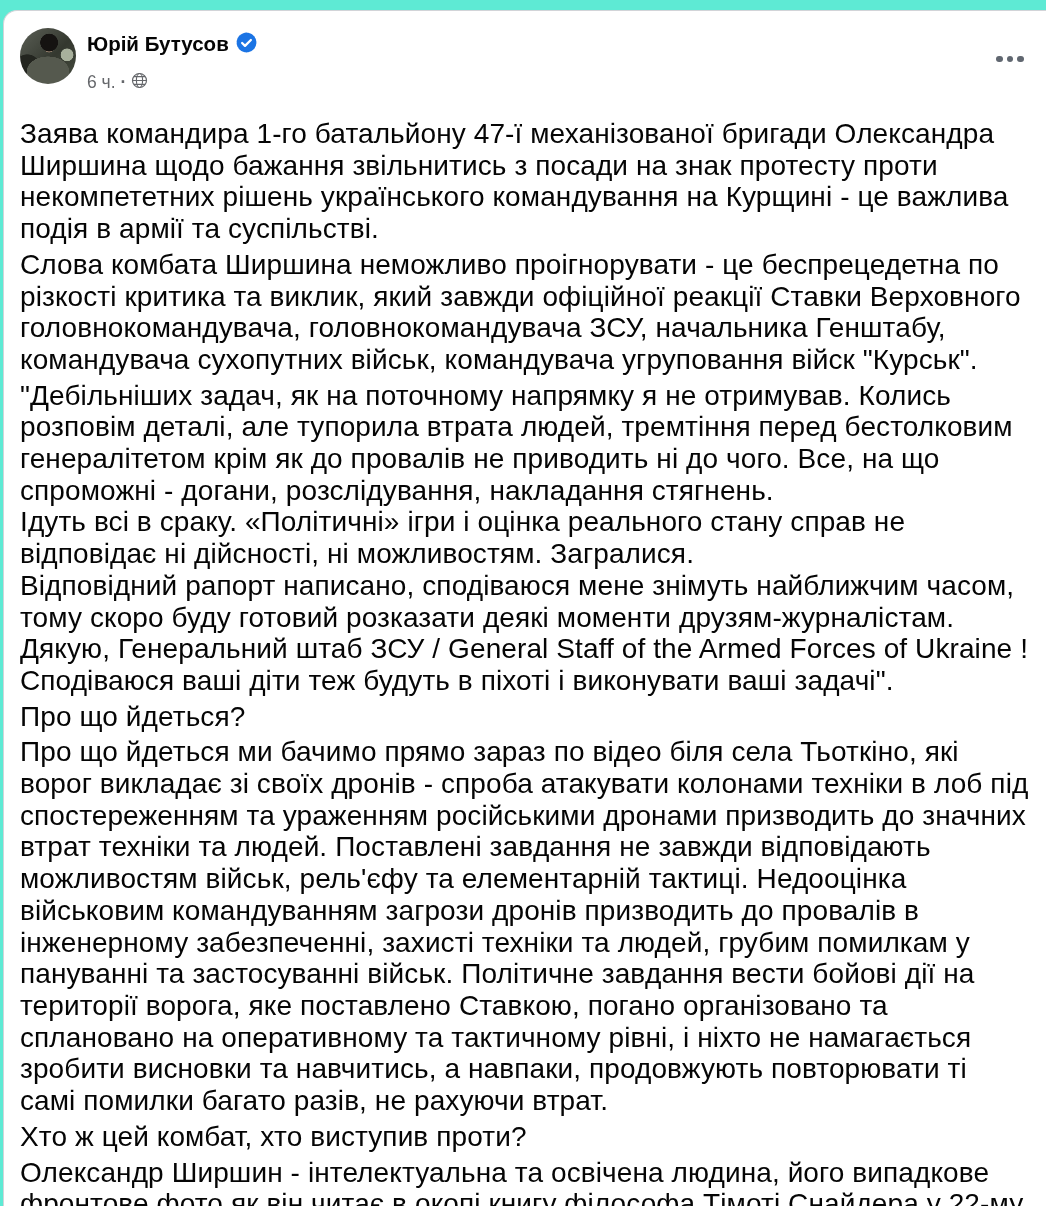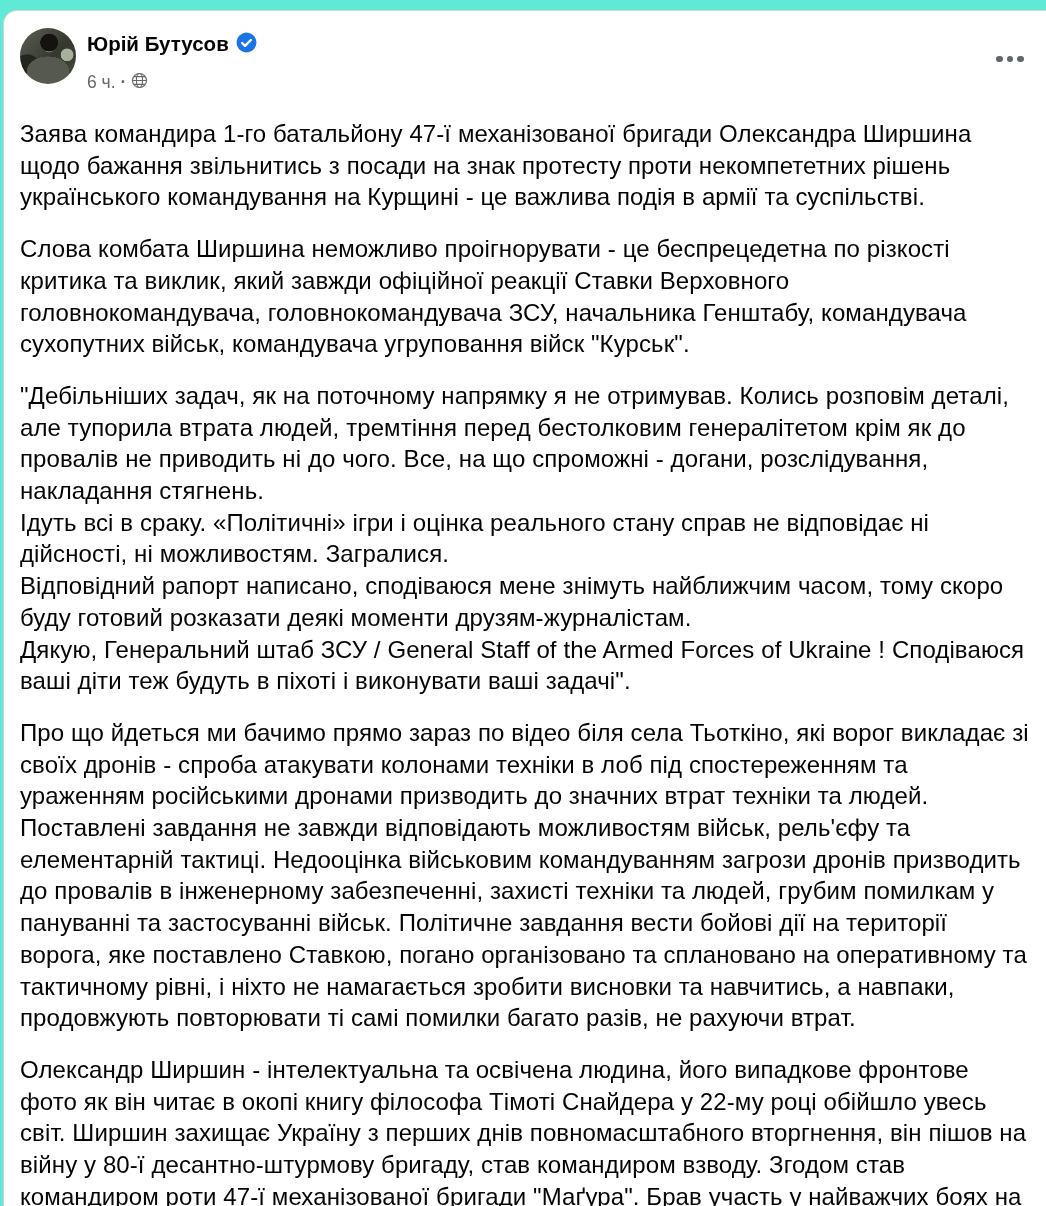--- a/index.html
+++ b/index.html
@@ -101,22 +101,22 @@
   .more-btn .dot {
     width: 6.5px;
     height: 6.5px;
     border-radius: 50%;
     background: #606770;
   }
   .post-body {
     padding: 16px 16px 0 16px;
   }
   .post-body p {
-    margin: 20px 0;
-    font-size: 24px;
+    margin: 4px 0;
+    font-size: 28px;
     line-height: 31.7px;
     color: #050505;
     letter-spacing: 0.1px;
     white-space: pre-line;
   }
   .post-body p:first-child {
     margin-top: 8px;
   }
 </style>
 </head>
@@ -161,18 +161,20 @@
       </div>
     </div>
 
     <div class="post-body">
       <p>Заява командира 1-го батальйону 47-ї механізованої бригади Олександра Ширшина щодо бажання звільнитись з посади на знак протесту проти некомпететних рішень українського командування на Курщині - це важлива подія в армії та суспільстві.</p>
       <p>Слова комбата Ширшина неможливо проігнорувати - це беспрецедетна по різкості критика та виклик, який завжди офіційної реакції Ставки Верховного головнокомандувача, головнокомандувача ЗСУ, начальника Генштабу, командувача сухопутних військ, командувача угруповання війск "Курськ".</p>
       <p>"Дебільніших задач, як на поточному напрямку я не отримував. Колись розповім деталі, але тупорила втрата людей, тремтіння перед бестолковим генералітетом крім як до провалів не приводить ні до чого. Все, на що спроможні - догани, розслідування, накладання стягнень.
 Ідуть всі в сраку. «Політичні» ігри і оцінка реального стану справ не відповідає ні дійсності, ні можливостям. Загралися.
 Відповідний рапорт написано, сподіваюся мене знімуть найближчим часом, тому скоро буду готовий розказати деякі моменти друзям-журналістам.
 Дякую, Генеральний штаб ЗСУ / General Staff of the Armed Forces of Ukraine ! Сподіваюся ваші діти теж будуть в піхоті і виконувати ваші задачі".</p>
+      <p>Про що йдеться?</p>
       <p>Про що йдеться ми бачимо прямо зараз по відео біля села Тьоткіно, які ворог викладає зі своїх дронів - спроба атакувати колонами техніки в лоб під спостереженням та ураженням російськими дронами призводить до значних втрат техніки та людей. Поставлені завдання не завжди відповідають можливостям військ, рель'єфу та елементарній тактиці. Недооцінка військовим командуванням загрози дронів призводить до провалів в інженерному забезпеченні, захисті техніки та людей, грубим помилкам у пануванні та застосуванні військ. Політичне завдання вести бойові дії на території ворога, яке поставлено Ставкою, погано організовано та сплановано на оперативному та тактичному рівні, і ніхто не намагається зробити висновки та навчитись, а навпаки, продовжують повторювати ті самі помилки багато разів, не рахуючи втрат.</p>
+      <p>Хто ж цей комбат, хто виступив проти?</p>
       <p>Олександр Ширшин - інтелектуальна та освічена людина, його випадкове фронтове фото як він читає в окопі книгу філософа Тімоті Снайдера у 22-му році обійшло увесь світ. Ширшин захищає Україну з перших днів повномасштабного вторгнення, він пішов на війну у 80-ї десантно-штурмову бригаду, став командиром взводу. Згодом став командиром роти 47-ї механізованої бригади "Маґура". Брав участь у найважчих боях на Запорізькому напрямку.</p>
     </div>
 
   </div>
 </div>
 
 </body></html>

